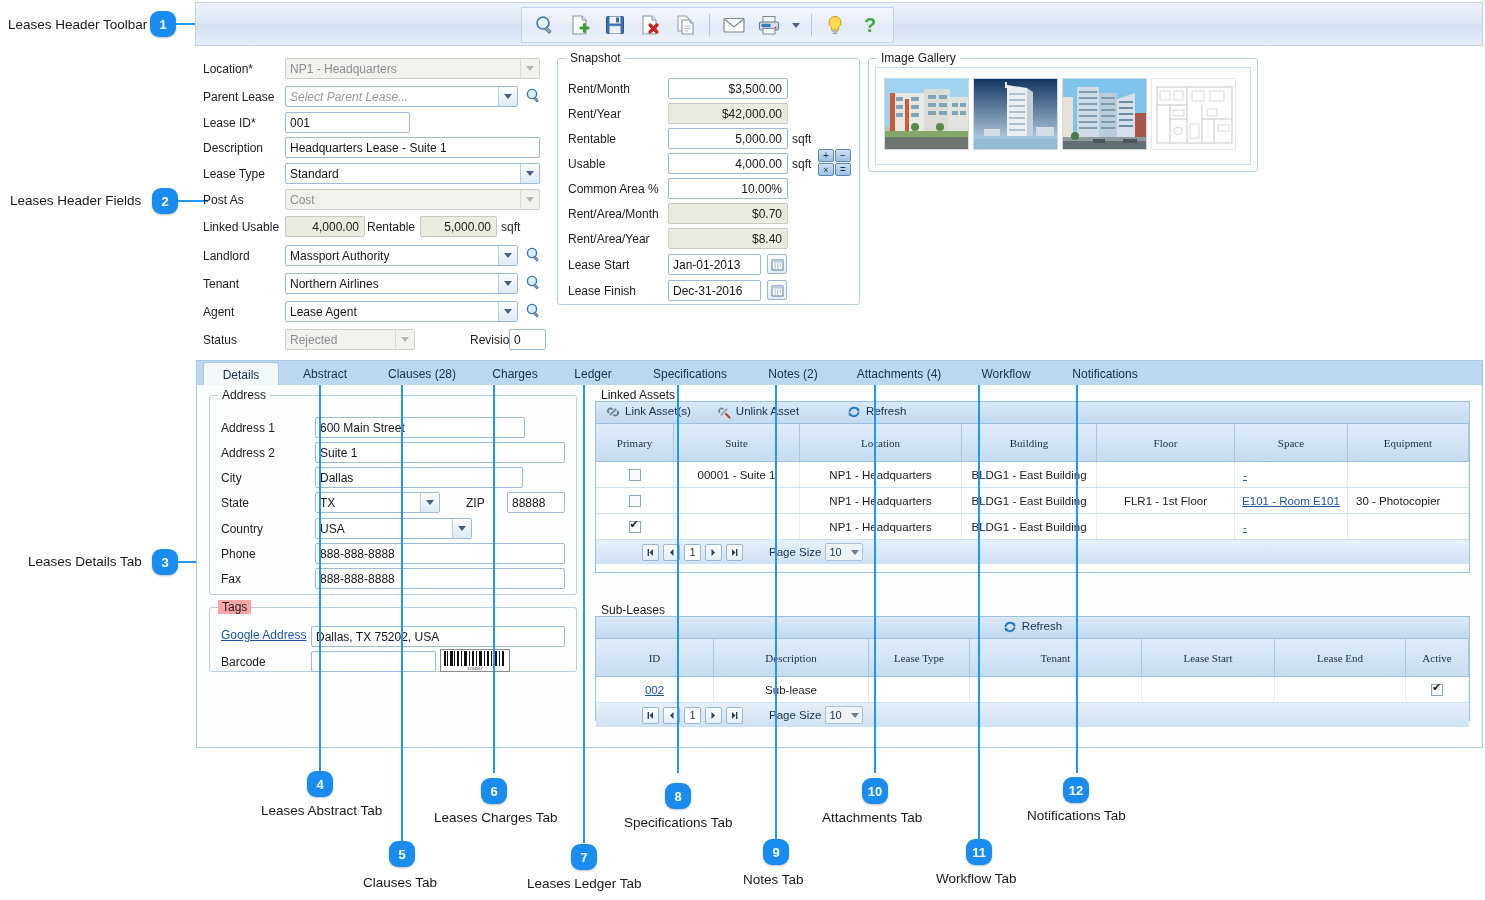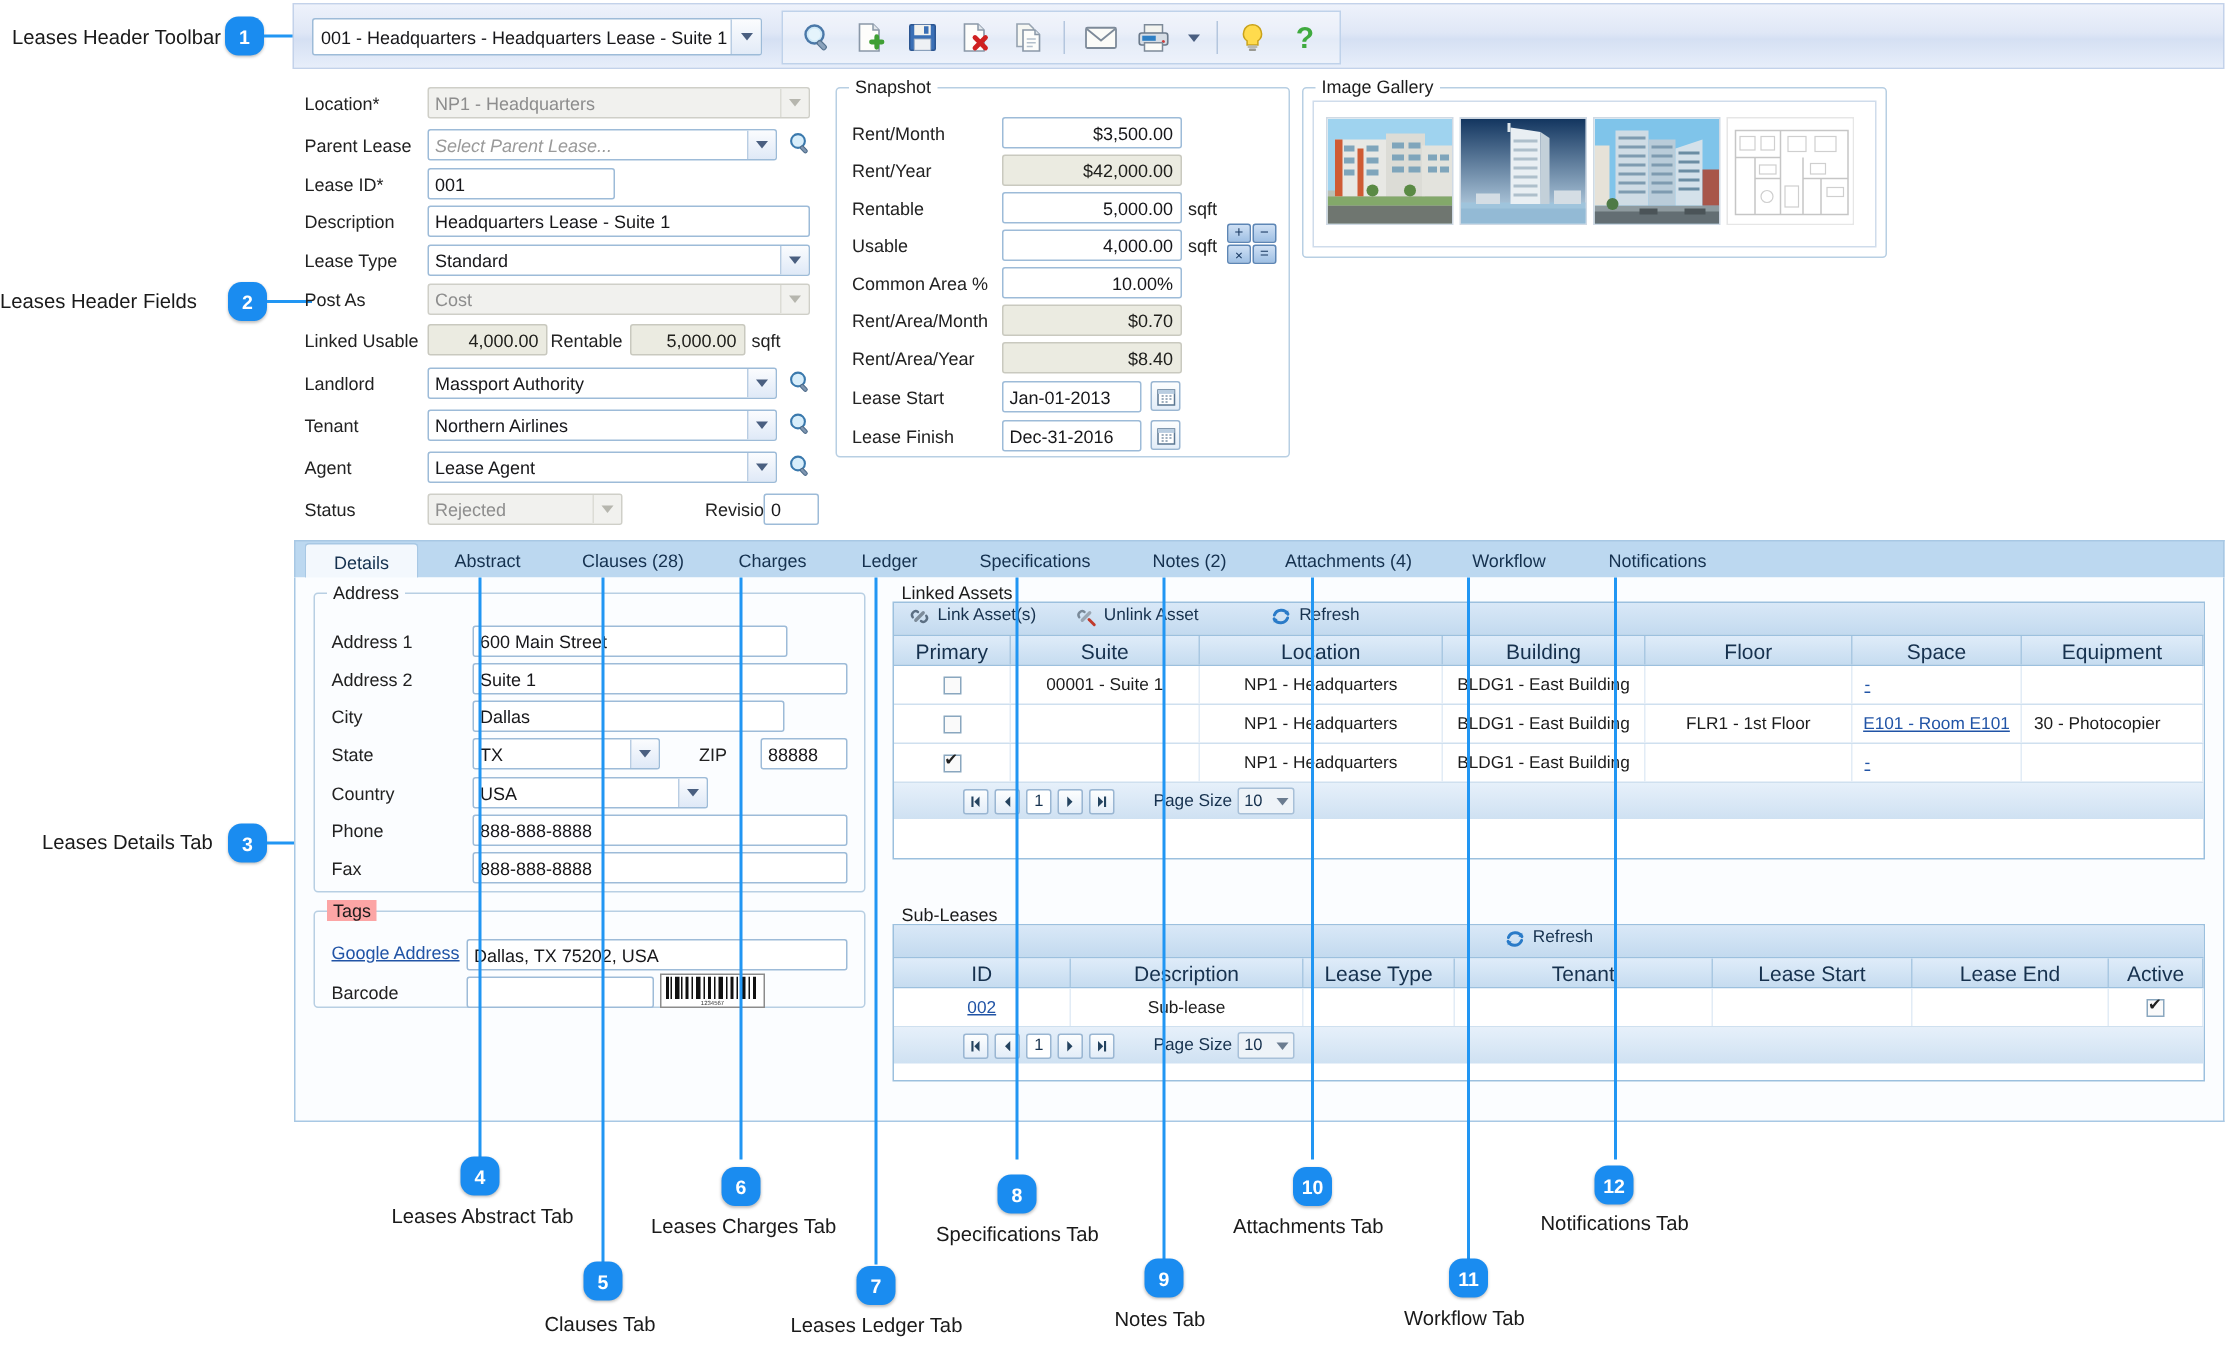--- a/index.html
+++ b/index.html
@@ -75,22 +75,22 @@
   .tab.active { background:#f3f8fd; border:1px solid #a8c8e4; border-bottom:1px solid #f3f8fd;
      border-radius:3px 3px 0 0; top:1px; height:25px; line-height:24px; }
   #tabbody { position:absolute; left:196px; top:385px; width:1287px; height:363px;
      background:#fbfdff; border:1px solid #a8c8e4; border-top:none; }
 
   
   .grid { position:absolute; border:1px solid #9cc0de; background:#fff; }
   .gridtools { height:22px; background:linear-gradient(to bottom,#d9e8f7,#c3daef);
      border-bottom:1px solid #9cc0de; display:flex; align-items:center; padding-left:10px; gap:26px; font-size:11.5px; color:#16314e;}
   .gridtools .gt { display:flex; align-items:flex-start; gap:5px; cursor:pointer; }
-  .gridhead { display:flex; height:20px; background:linear-gradient(to bottom,#dfecf9,#c6dcf0);
-     border-bottom:1px solid #9cc0de; font-size:14px; color:#16314e; }
+  .gridhead { display:flex; height:38px; background:linear-gradient(to bottom,#dfecf9,#c6dcf0);
+     border-bottom:1px solid #9cc0de; font-size:11px; color:#16314e;font-family:Liberation Serif, serif; }
   .gridhead div { display:flex; align-items:center; justify-content:center; border-right:1px solid #a9c8e2;}
   .gridrow { display:flex; height:26px; border-bottom:1px solid #cfe0ef; font-size:11.5px; color:#1c1c1c; background:#fff;}
   .gridrow div { display:flex; align-items:center; justify-content:center; border-right:1px solid #e2ecf6; padding:0 4px;}
   .chk { width:12px; height:12px; border:1px solid #8aa7bf; background:#fafafa; display:inline-block; position:relative;}
   .chk.on::after { content:"✔"; position:absolute; left:0px; top:-4px; font-size:11px; color:#222; }
   .lnk { color:#2154a6; text-decoration:underline; cursor:pointer; }
   .pager { height:24px; background:linear-gradient(to bottom,#e6f0fa,#cfe1f2);
      display:flex; align-items:center; font-size:11.5px; color:#16314e; padding-left:46px; gap:4px;}
   .pbtn { width:17px;height:17px;background:linear-gradient(to bottom,#fdfefe,#e3edf8);
      border:1px solid #9ab6d2;border-radius:2px;display:flex;align-items:center;justify-content:center;cursor:pointer;}
@@ -102,36 +102,30 @@
   
   .thumb { position:absolute; top:10px; width:85px; height:72px; border:1px solid #cfd9e4; overflow:hidden; cursor:pointer;}
 </style>
 </head>
 <body>
 
 <div class="annot-label" style="left:8px;top:17px;">Leases Header Toolbar</div>
 <div class="badge" style="left:150px;top:11px;">1</div>
 <div class="leader h" style="left:176px;top:23px;width:26px;"></div>
 
-<div class="annot-label" style="left:0;top:193px;">Leases Header Fields</div>
+<div class="annot-label" style="left:10px;top:193px;">Leases Header Fields</div>
 <div class="badge" style="left:152px;top:188px;">2</div>
 <div class="leader h" style="left:178px;top:200px;width:30px;"></div>
 
 <div class="annot-label" style="left:28px;top:554px;">Leases Details Tab</div>
 <div class="badge" style="left:152px;top:549px;">3</div>
 <div class="leader h" style="left:178px;top:561px;width:30px;"></div>
 
 <div id="toolbar">
 
-  <div id="lease-select">
-    <span class="txt">001 - Headquarters - Headquarters Lease - Suite 1</span>
-    <span class="dd-btn">
-        <i class="caret"></i>
-      </span>
-  </div>
 
   <div class="tb-icons">
     <div class="tbi" title="Search">
       <svg width="22" height="22" viewBox="0 0 22 22">
           <circle cx="9" cy="9" r="6" fill="#cfe9f8" stroke="#4a78a8" stroke-width="1.6"></circle>
           <circle cx="9" cy="9" r="4" fill="#eaf6fd" opacity=".8"></circle>
           <rect x="12.5" y="12.5" width="7" height="3.2" rx="1.4" transform="rotate(45 12.5 12.5)" fill="#8aa2bc" stroke="#55728f" stroke-width=".8"></rect>
         </svg>
     </div>
     <div class="tbi" title="New">

